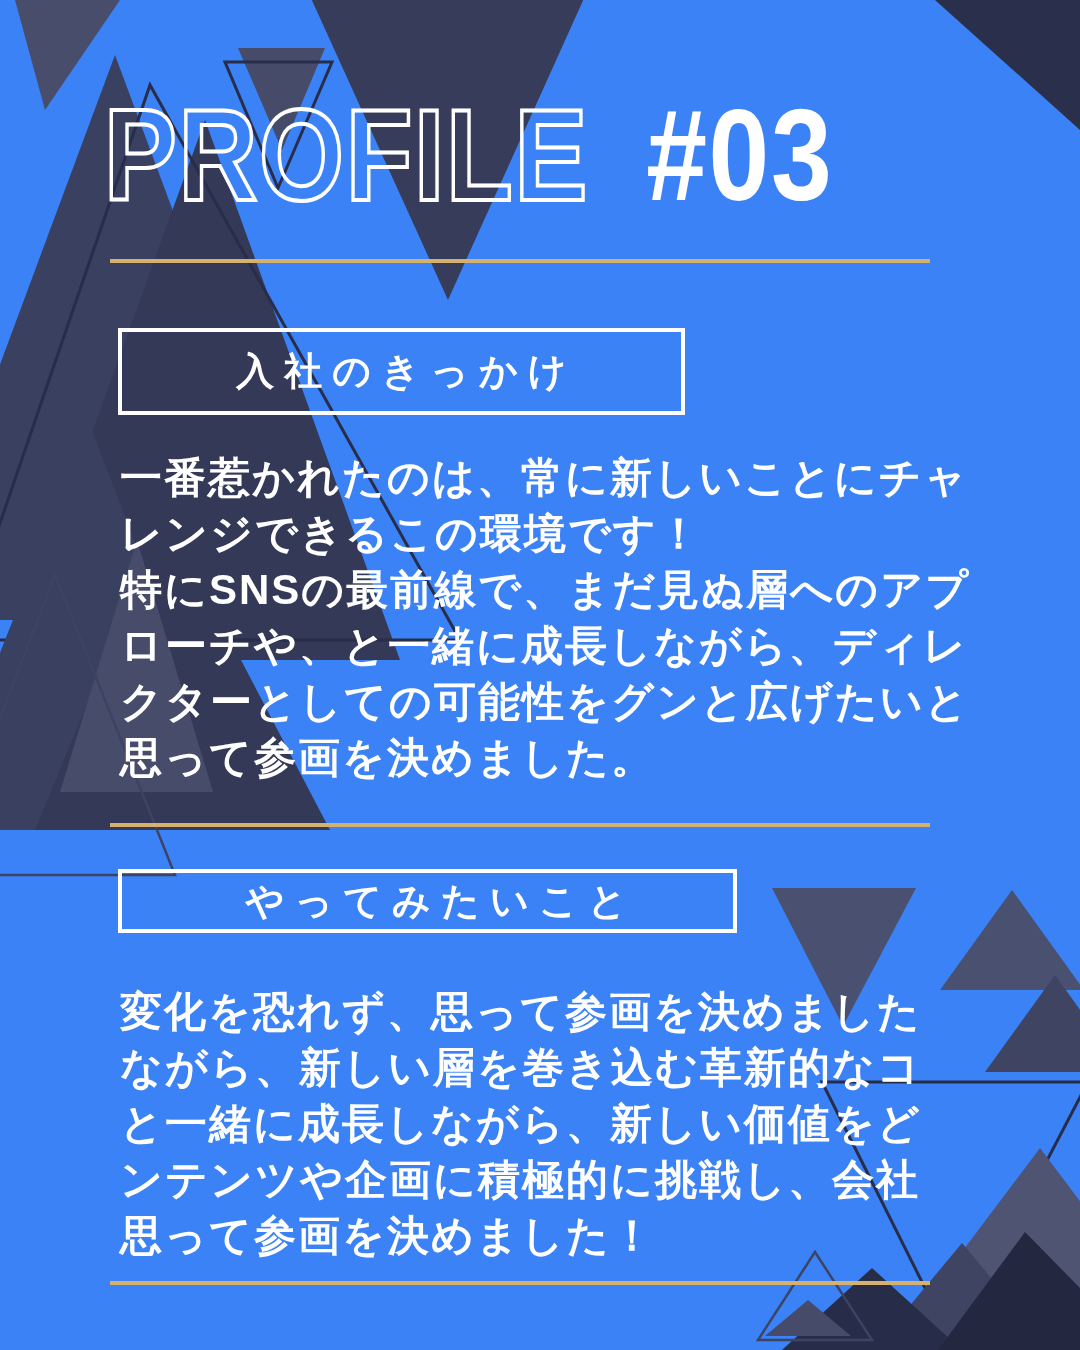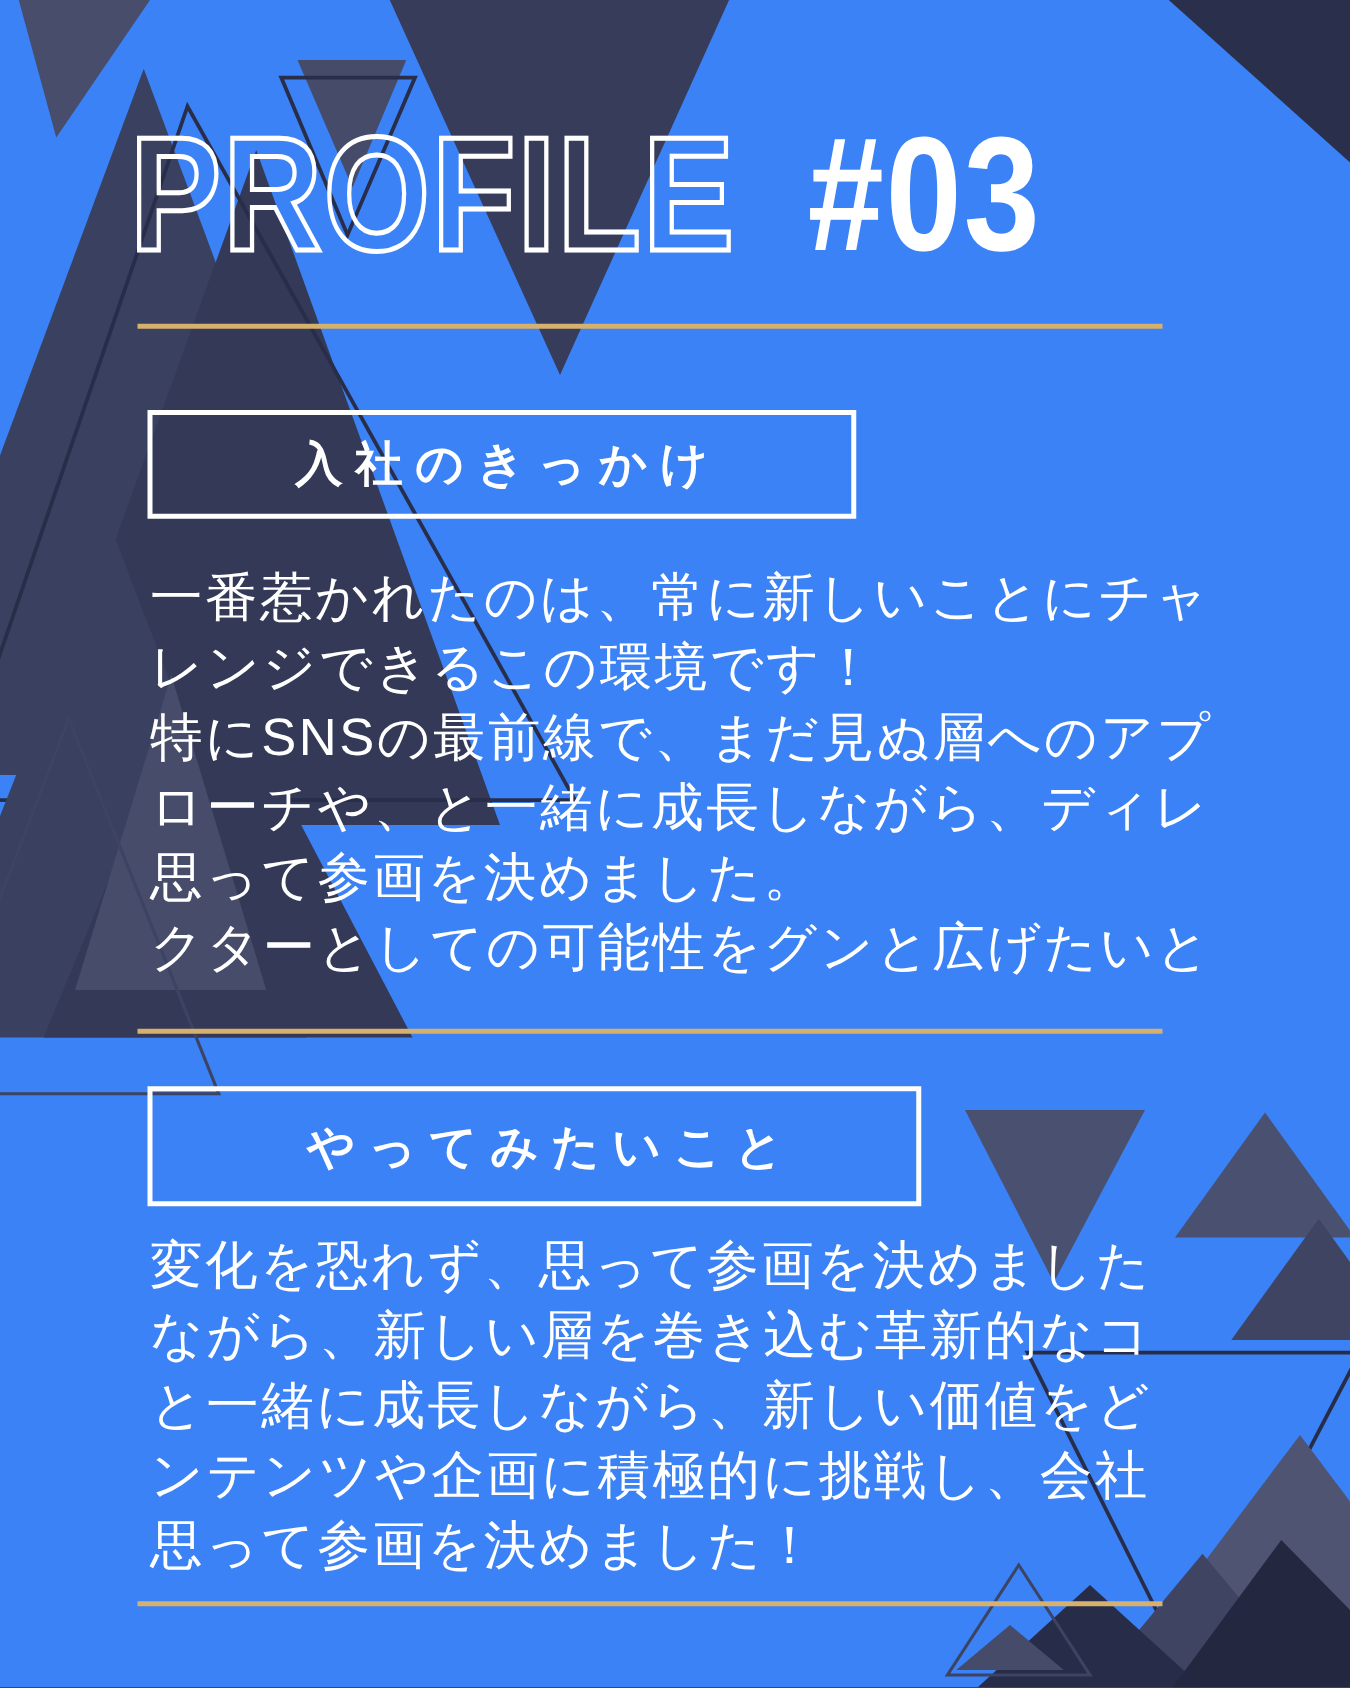--- a/index.html
+++ b/index.html
@@ -30,33 +30,33 @@
   .rule-2{top:823px;}
   .rule-3{top:1281px;}
 
   .heading-box{
     position:absolute;left:118px;
     border:4px solid #ffffff;
     display:flex;align-items:center;justify-content:center;
     box-sizing:border-box;
   }
   .heading-box-1{top:328px;width:567px;height:87px;}
-  .heading-box-2{top:869px;width:619px;height:96px;padding-left:17px;}
+  .heading-box-2{top:869px;width:619px;height:64px;padding-left:17px;}
   .heading-text{
     font-size:38px;font-weight:700;letter-spacing:10px;
     padding-left:10px; 
     white-space:nowrap;
   }
 
   .body-text{position:absolute;left:120px;width:900px;}
   .body-text-1{top:450px;}
   .body-text-2{top:984px;}
   .body-line{
     height:56px;line-height:56px;
-    font-size:42px;font-weight:400;letter-spacing:2px;
+    font-size:42px;font-weight:700;letter-spacing:2px;
     white-space:nowrap;
   }
 </style>
 </head>
 <body>
 
 <div class="canvas">
 
   <svg class="bg" viewBox="0 0 1080 1350" xmlns="http://www.w3.org/2000/svg">
 
@@ -96,22 +96,22 @@
   <div class="rule rule-1" style="background:#d6b16e;"></div>
 
   <div class="heading-box heading-box-1">
     <span class="heading-text">入社のきっかけ</span>
   </div>
   <div class="body-text body-text-1">
     <div class="body-line">一番惹かれたのは、常に新しいことにチャ</div>
     <div class="body-line">レンジできるこの環境です！</div>
     <div class="body-line">特にSNSの最前線で、まだ見ぬ層へのアプ</div>
     <div class="body-line">ローチや、と一緒に成長しながら、ディレ</div>
+    <div class="body-line">クターとしての可能性をグンと広げたいと</div>
     <div class="body-line">思って参画を決めました。</div>
-    <div class="body-line">クターとしての可能性をグンと広げたいと</div>
   </div>
 
   <div class="rule rule-2" style="background:#d6b16e;"></div>
 
   <div class="heading-box heading-box-2">
     <span class="heading-text">やってみたいこと</span>
   </div>
   <div class="body-text body-text-2">
     <div class="body-line">変化を恐れず、思って参画を決めました</div>
     <div class="body-line">ながら、新しい層を巻き込む革新的なコ</div>

